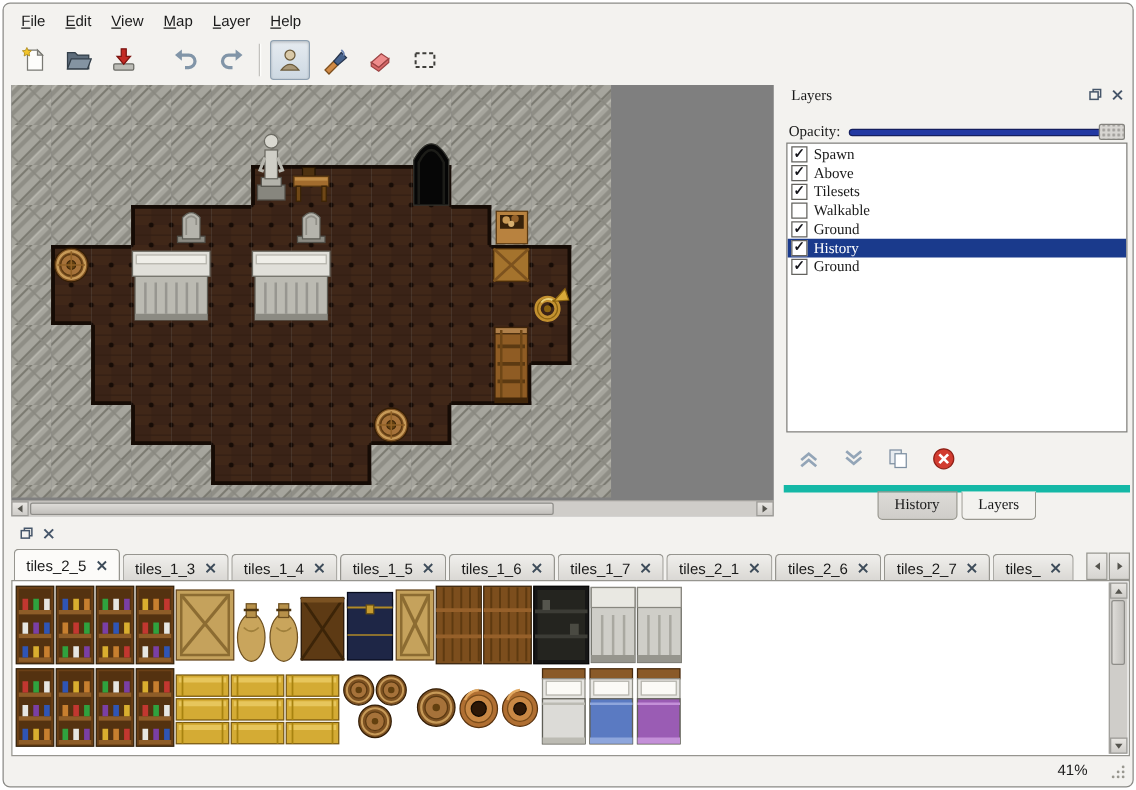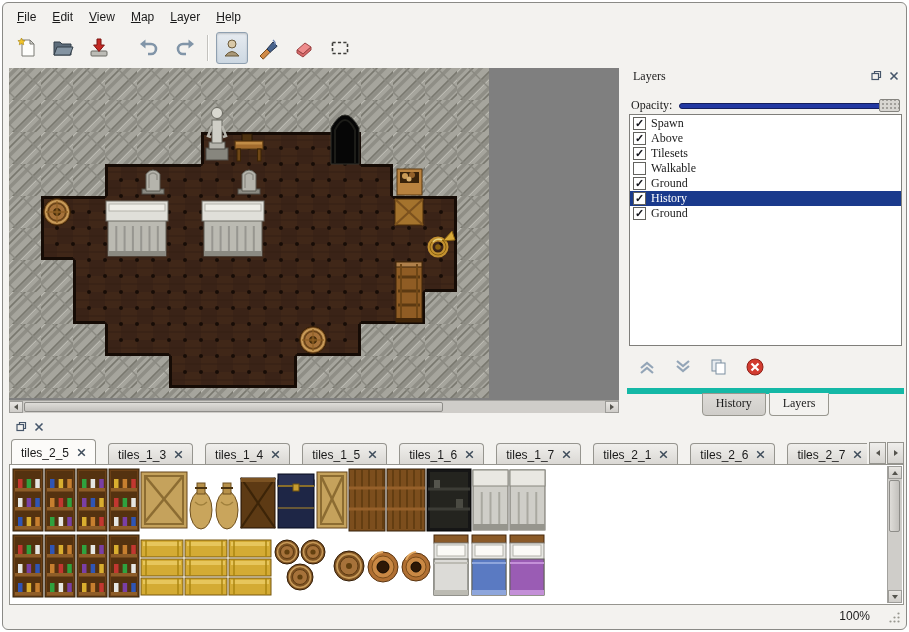--- a/index.html
+++ b/index.html
@@ -56,21 +56,21 @@
   .lbtn { display:flex; align-items:center; justify-content:center; }
   .dock-tabs { position:absolute; left:0; right:0; top:320px; border-top:6px solid #14b8a6; display:flex; padding-left:3px;justify-content:center; }
   .dtab { border:1px solid #98978f; border-top:1px solid #98978f; margin-top:-1px; margin-right:3px;
     padding:2px 13px 4px; border-radius:0 0 4px 4px; background:linear-gradient(#dddbd7,#cfcdc9); font-size:12px; }
   .dtab.active { background:#f3f2ef; border-top-color:#f3f2ef; }
 
   
   .tilesets-dock { position:absolute; left:6px; top:416px; width:895px; height:186px; }
   .ts-tabbar { position:absolute; left:0; right:0; top:18px; height:28px; display:flex; align-items:flex-end; }
   .ts-tabs { flex:1; display:flex; align-items:flex-end; overflow:hidden; padding-left:2px; height:28px; }
-  .ts-tab { display:inline-flex; align-items:center; gap:8px; padding:0 9px; margin-right:12px; flex:none;
+  .ts-tab { display:inline-flex; align-items:center; gap:8px; padding:0 9px; margin-right:2px; flex:none;
     border:1px solid #96958f; border-bottom:none; border-radius:4px 4px 0 0;
     background:linear-gradient(#f0efec,#d9d7d3); height:22px; font-size:12px; }
   .ts-tab.active { background:#fcfbf9; height:26px; }
   .tab-scrollers { display:flex; gap:1px; align-items:flex-end; padding-bottom:1px; margin-left:2px; }
   .tscroll-btn { width:17px; height:22px; border:1px solid #96958f; background:linear-gradient(#efeeeb,#d6d4d0);
     display:flex; align-items:center; justify-content:center; }
   .ts-content { position:absolute; left:0; right:0; top:45px; bottom:0; background:#ffffff; border:1px solid #96958f; }
   #tileset-svg { position:absolute; left:2px; top:2px; }
   .vscrollbar { position:absolute; right:1px; top:1px; bottom:1px; width:15px; background:#cfcdc9;
     border-left:1px solid #a2a19d; display:flex; flex-direction:column; }
@@ -922,21 +922,21 @@
         <div class="vbtn">
           <svg width="8" height="8" viewBox="0 0 8 8">
               <path d="M1 2 L4 6 L7 2 z" fill="#55544e"></path>
             </svg>
         </div>
       </div>
     </div>
   </div>
 
   <div class="statusbar">
-    <span class="zoom">100%</span>
+    <span class="zoom">41%</span>
     <svg class="grip" width="13" height="13" viewBox="0 0 13 13">
       <g fill="#98978f">
         <circle cx="10.5" cy="2.5" r="1.1"></circle>
           <circle cx="10.5" cy="6.5" r="1.1"></circle>
           <circle cx="6.5" cy="6.5" r="1.1"></circle>
         <circle cx="10.5" cy="10.5" r="1.1"></circle>
           <circle cx="6.5" cy="10.5" r="1.1"></circle>
           <circle cx="2.5" cy="10.5" r="1.1"></circle>
       </g>
     </svg>

